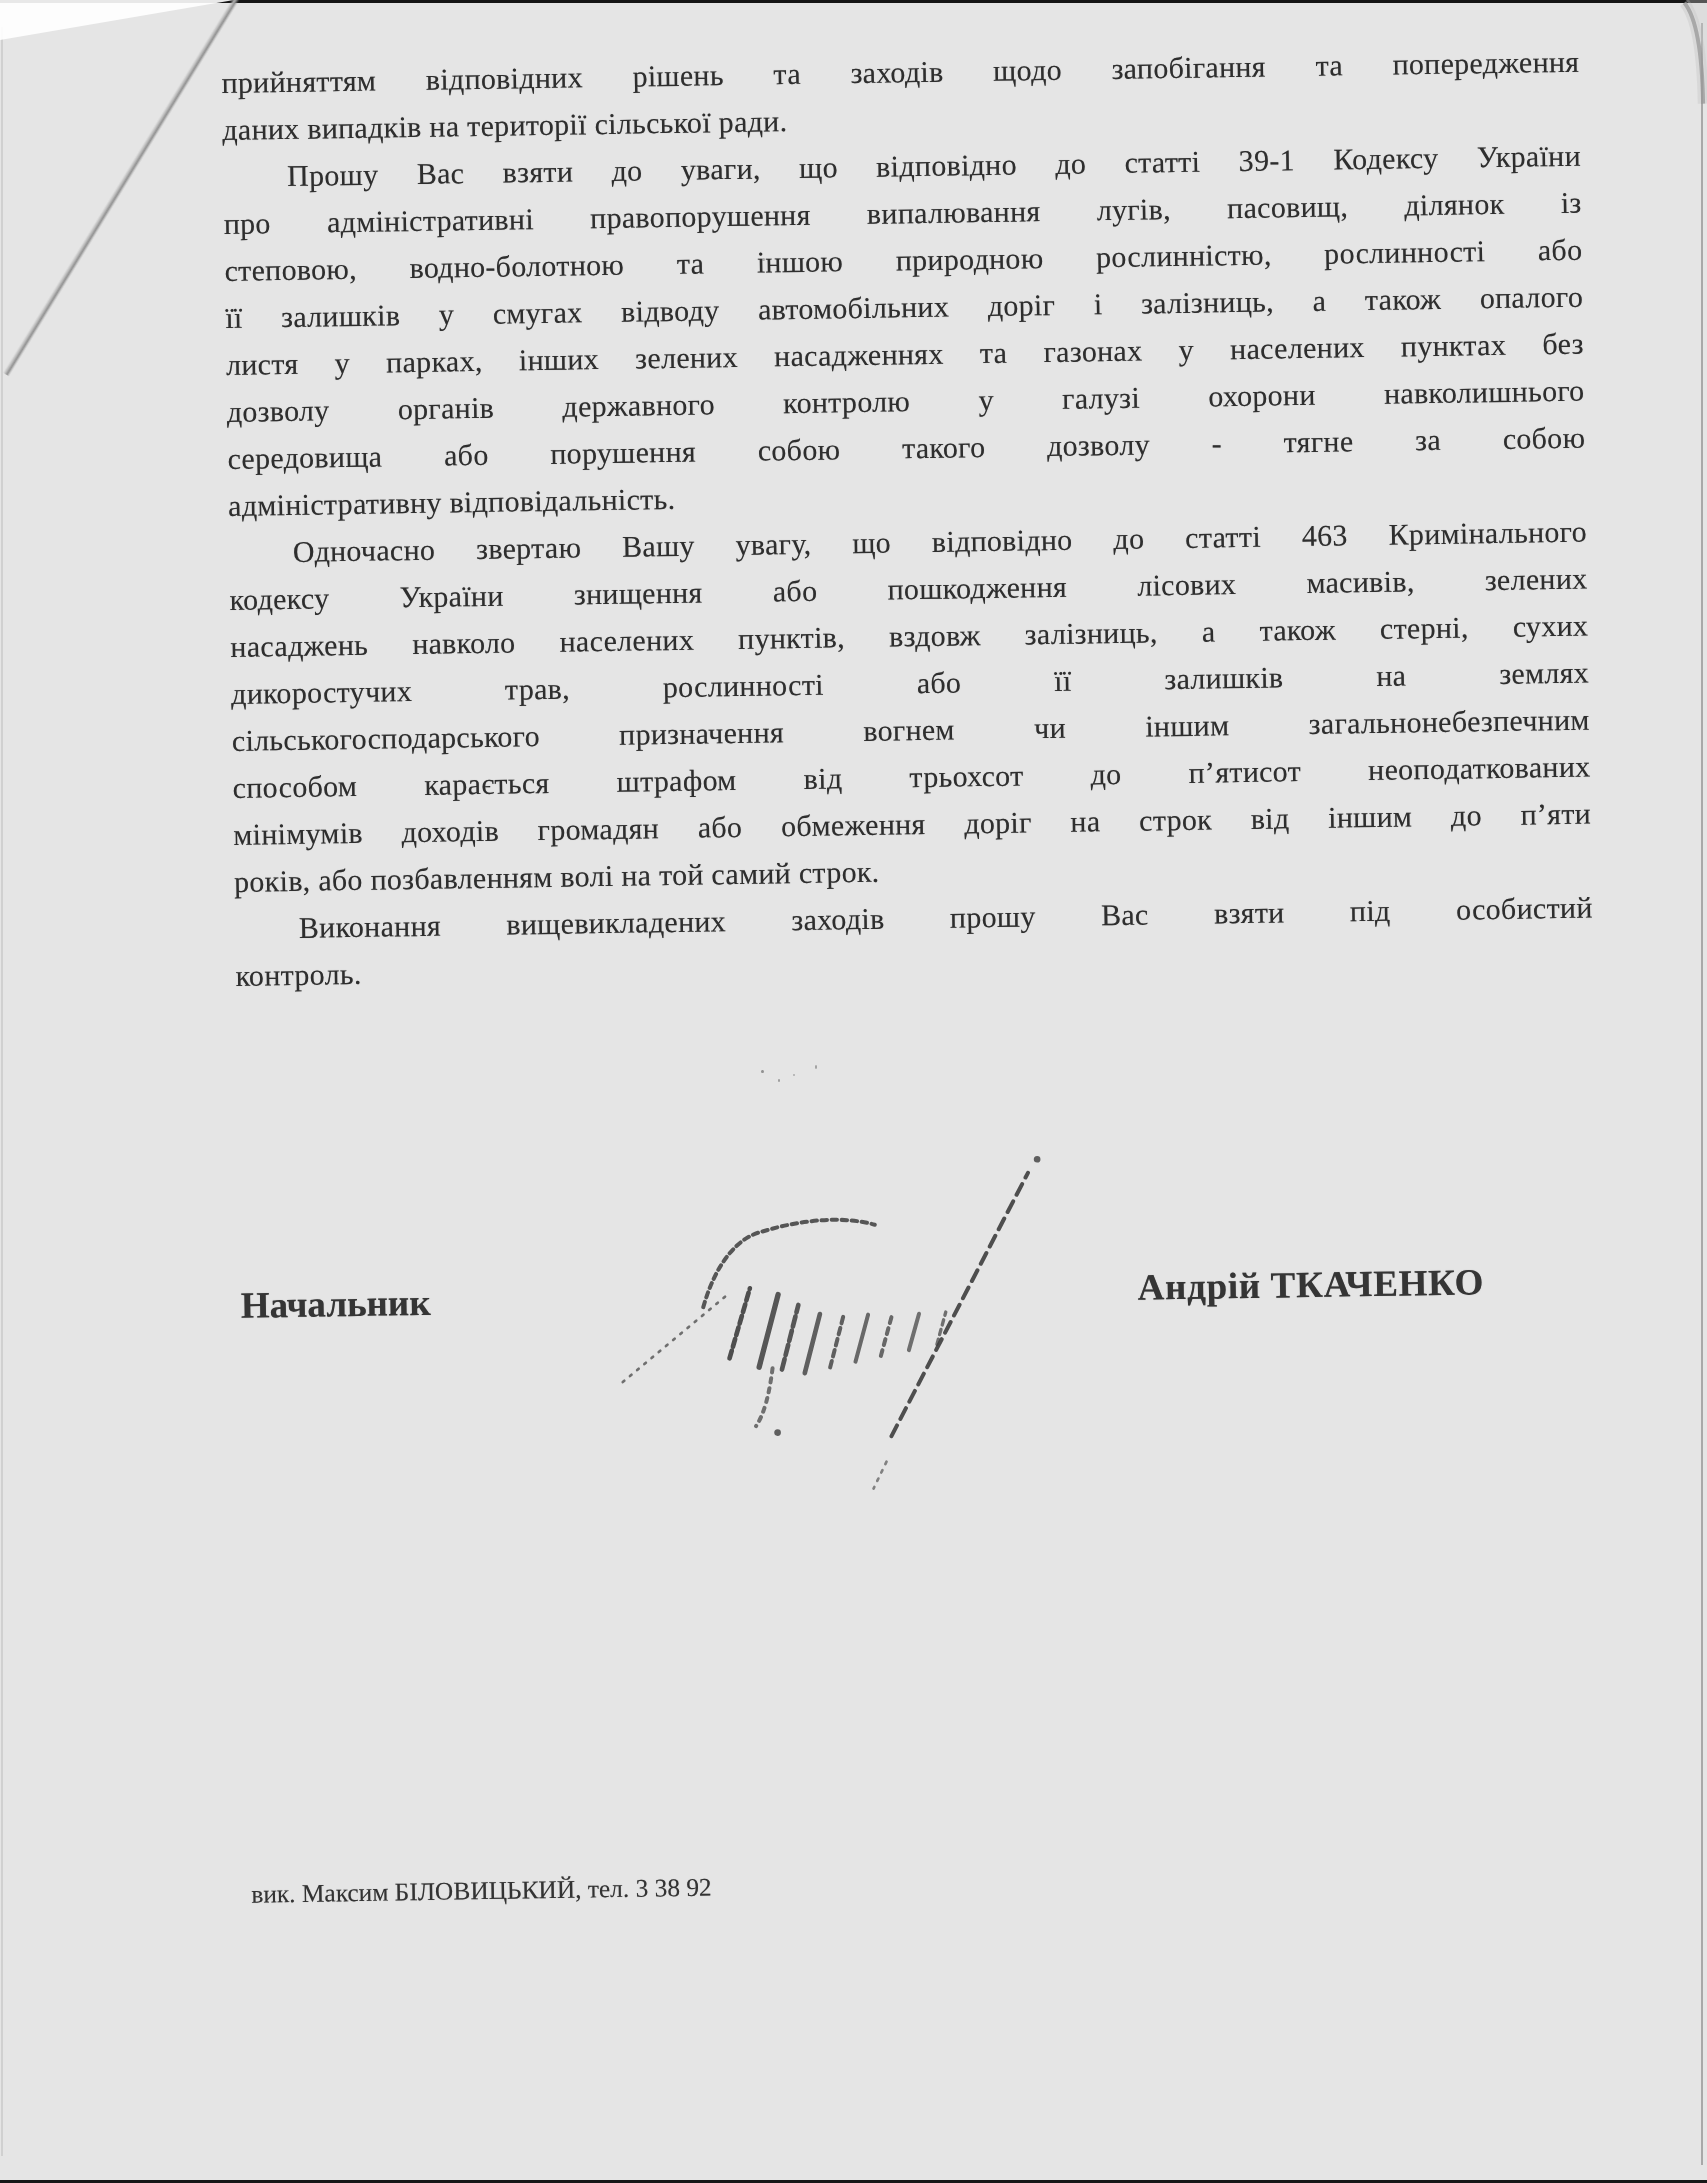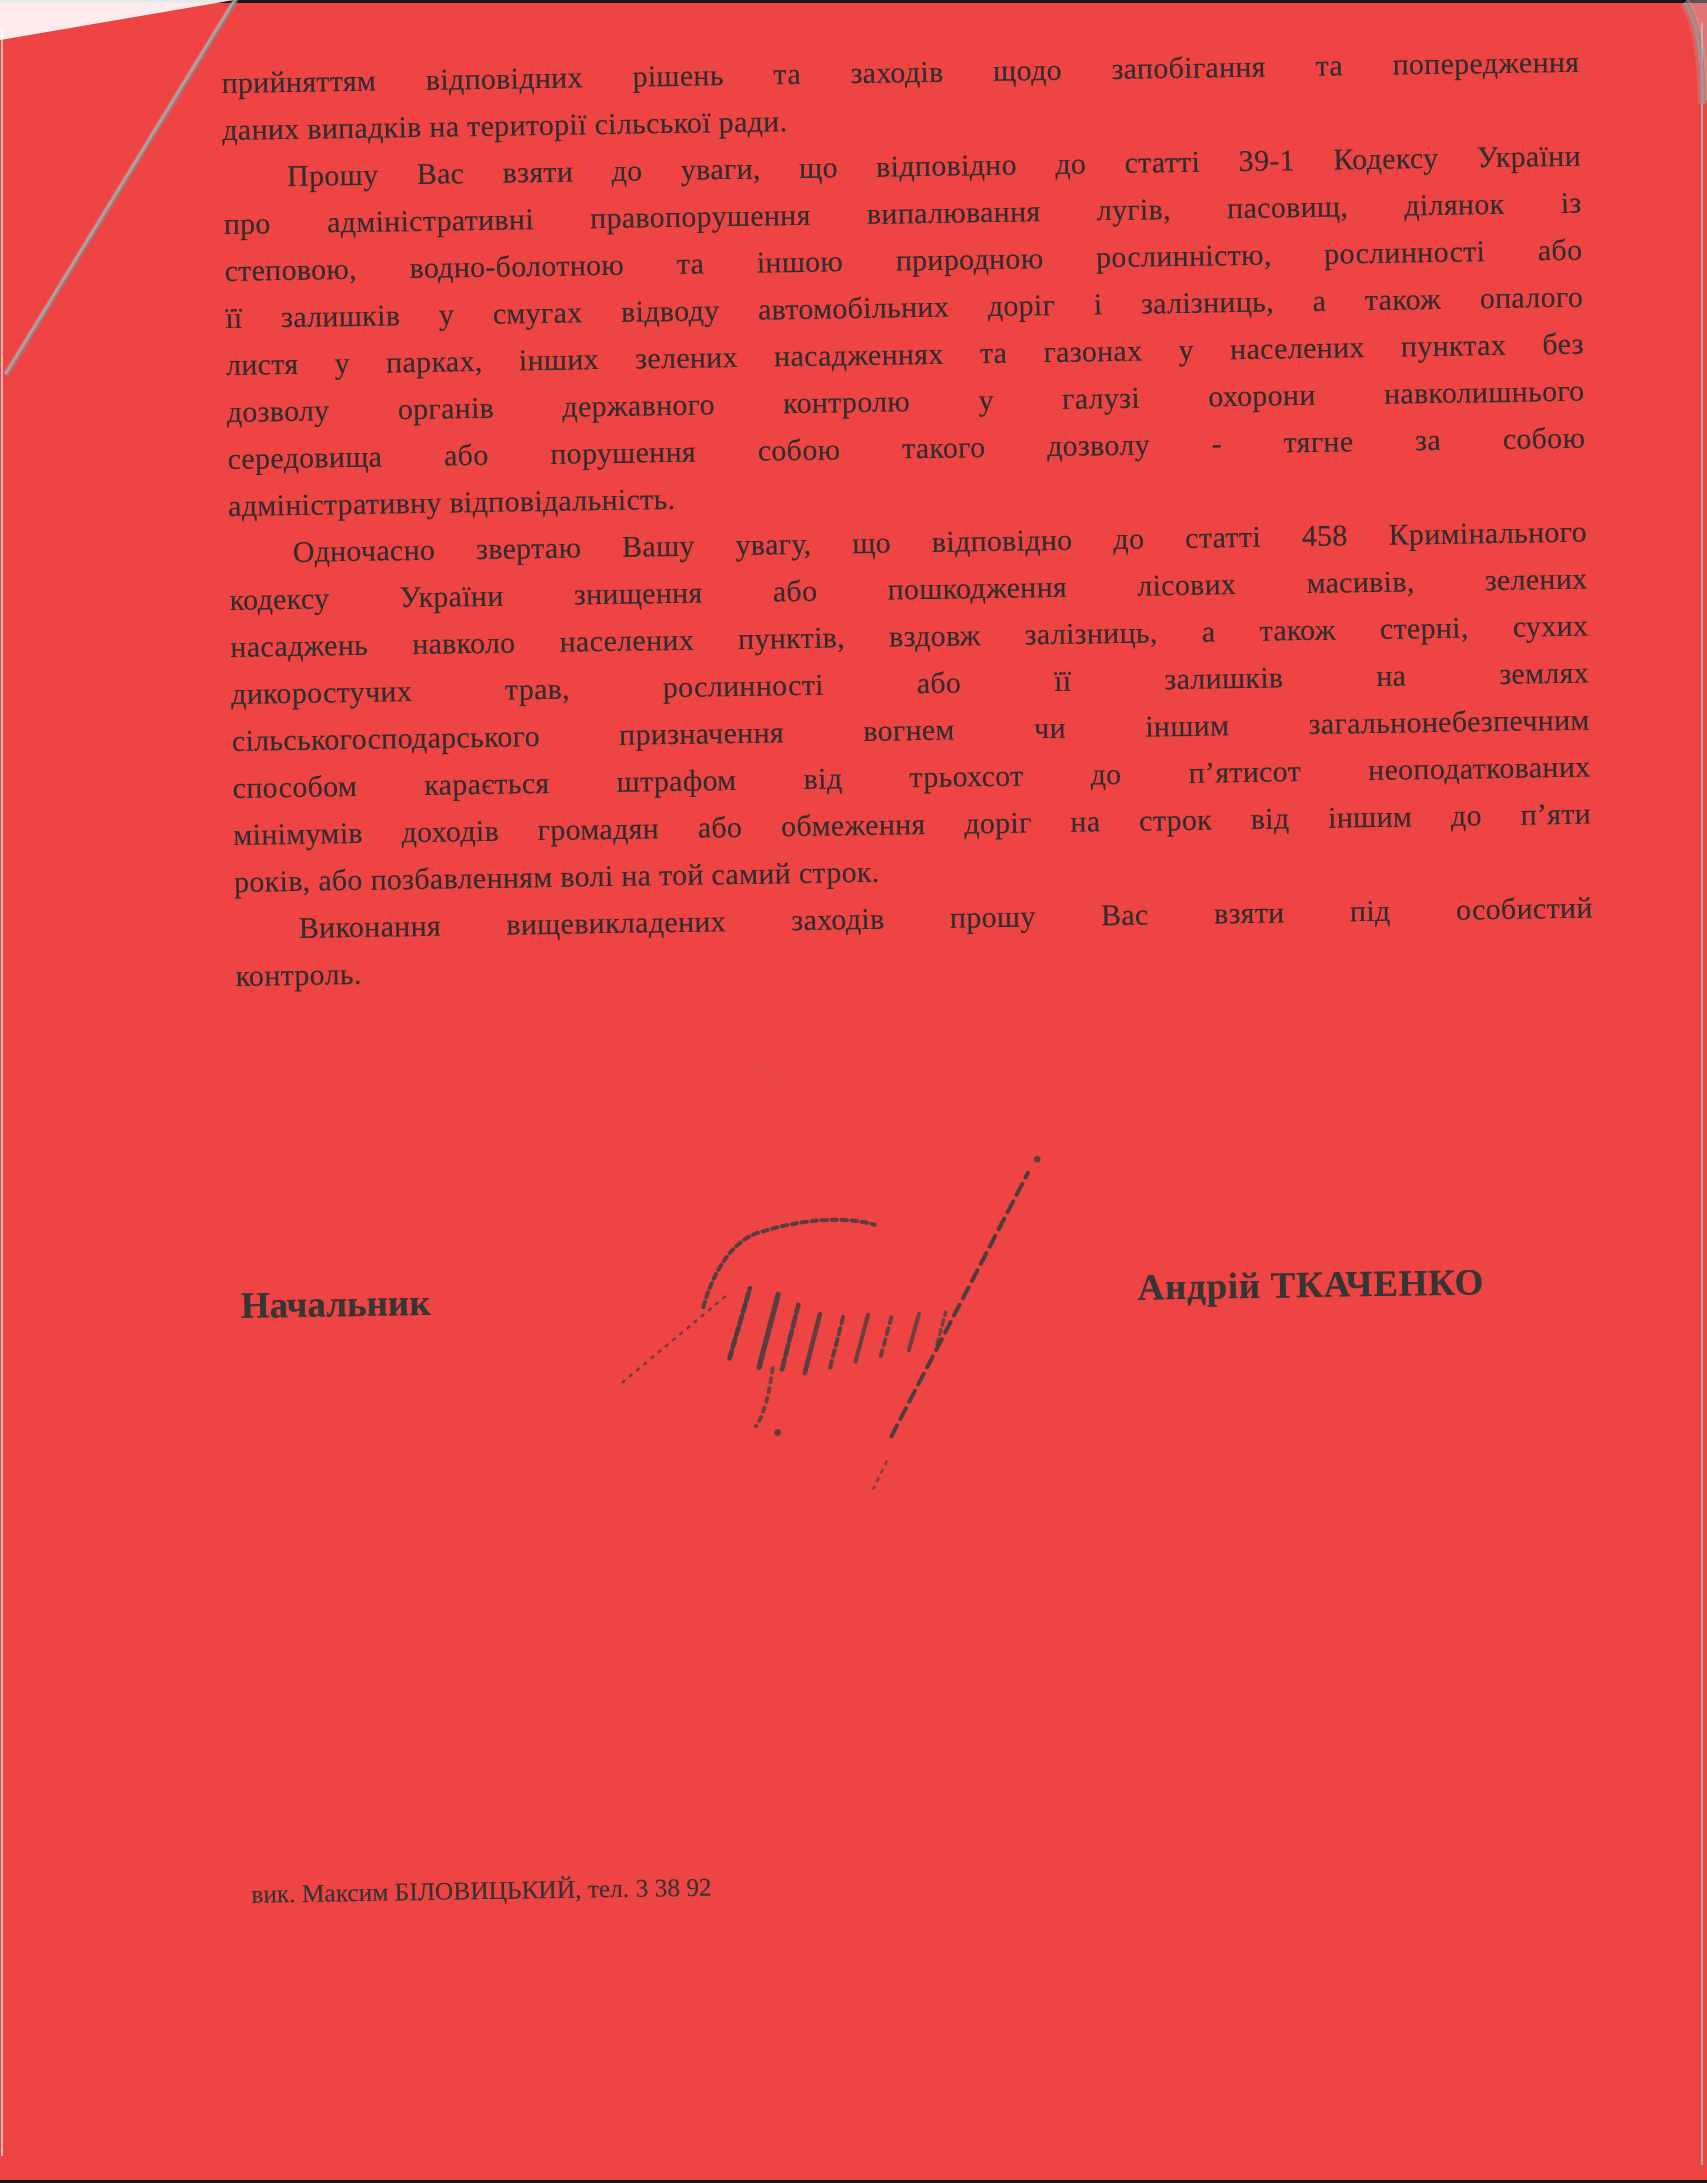--- a/index.html
+++ b/index.html
@@ -10,21 +10,21 @@
   body {
     width: 1707px;
     height: 2183px;
     position: relative;
     overflow: hidden;
     font-family: "Liberation Serif", "DejaVu Serif", serif;
   }
   .page {
     position: absolute;
     inset: 0;
-    background: #ef4444;
+    background: #e5e5e5;
     padding-left: 46px;
   }
 
   
   .edge-top {
     position: absolute; left: 0; top: 0;
     width: 100%; height: 2.7px;
     background: #151515;
   }
   .edge-bottom {
@@ -265,21 +265,21 @@
         <div class="line">адміністративну відповідальність.</div>
         <div class="line justify indent">
           <span>Одночасно</span>
           <span>звертаю</span>
           <span>Вашу</span>
           <span>увагу,</span>
           <span>що</span>
           <span>відповідно</span>
           <span>до</span>
           <span>статті</span>
-          <span>458</span>
+          <span>463</span>
           <span>Кримінального</span>
         </div>
         <div class="line justify">
           <span>кодексу</span>
           <span>України</span>
           <span>знищення</span>
           <span>або</span>
           <span>пошкодження</span>
           <span>лісових</span>
           <span>масивів,</span>

